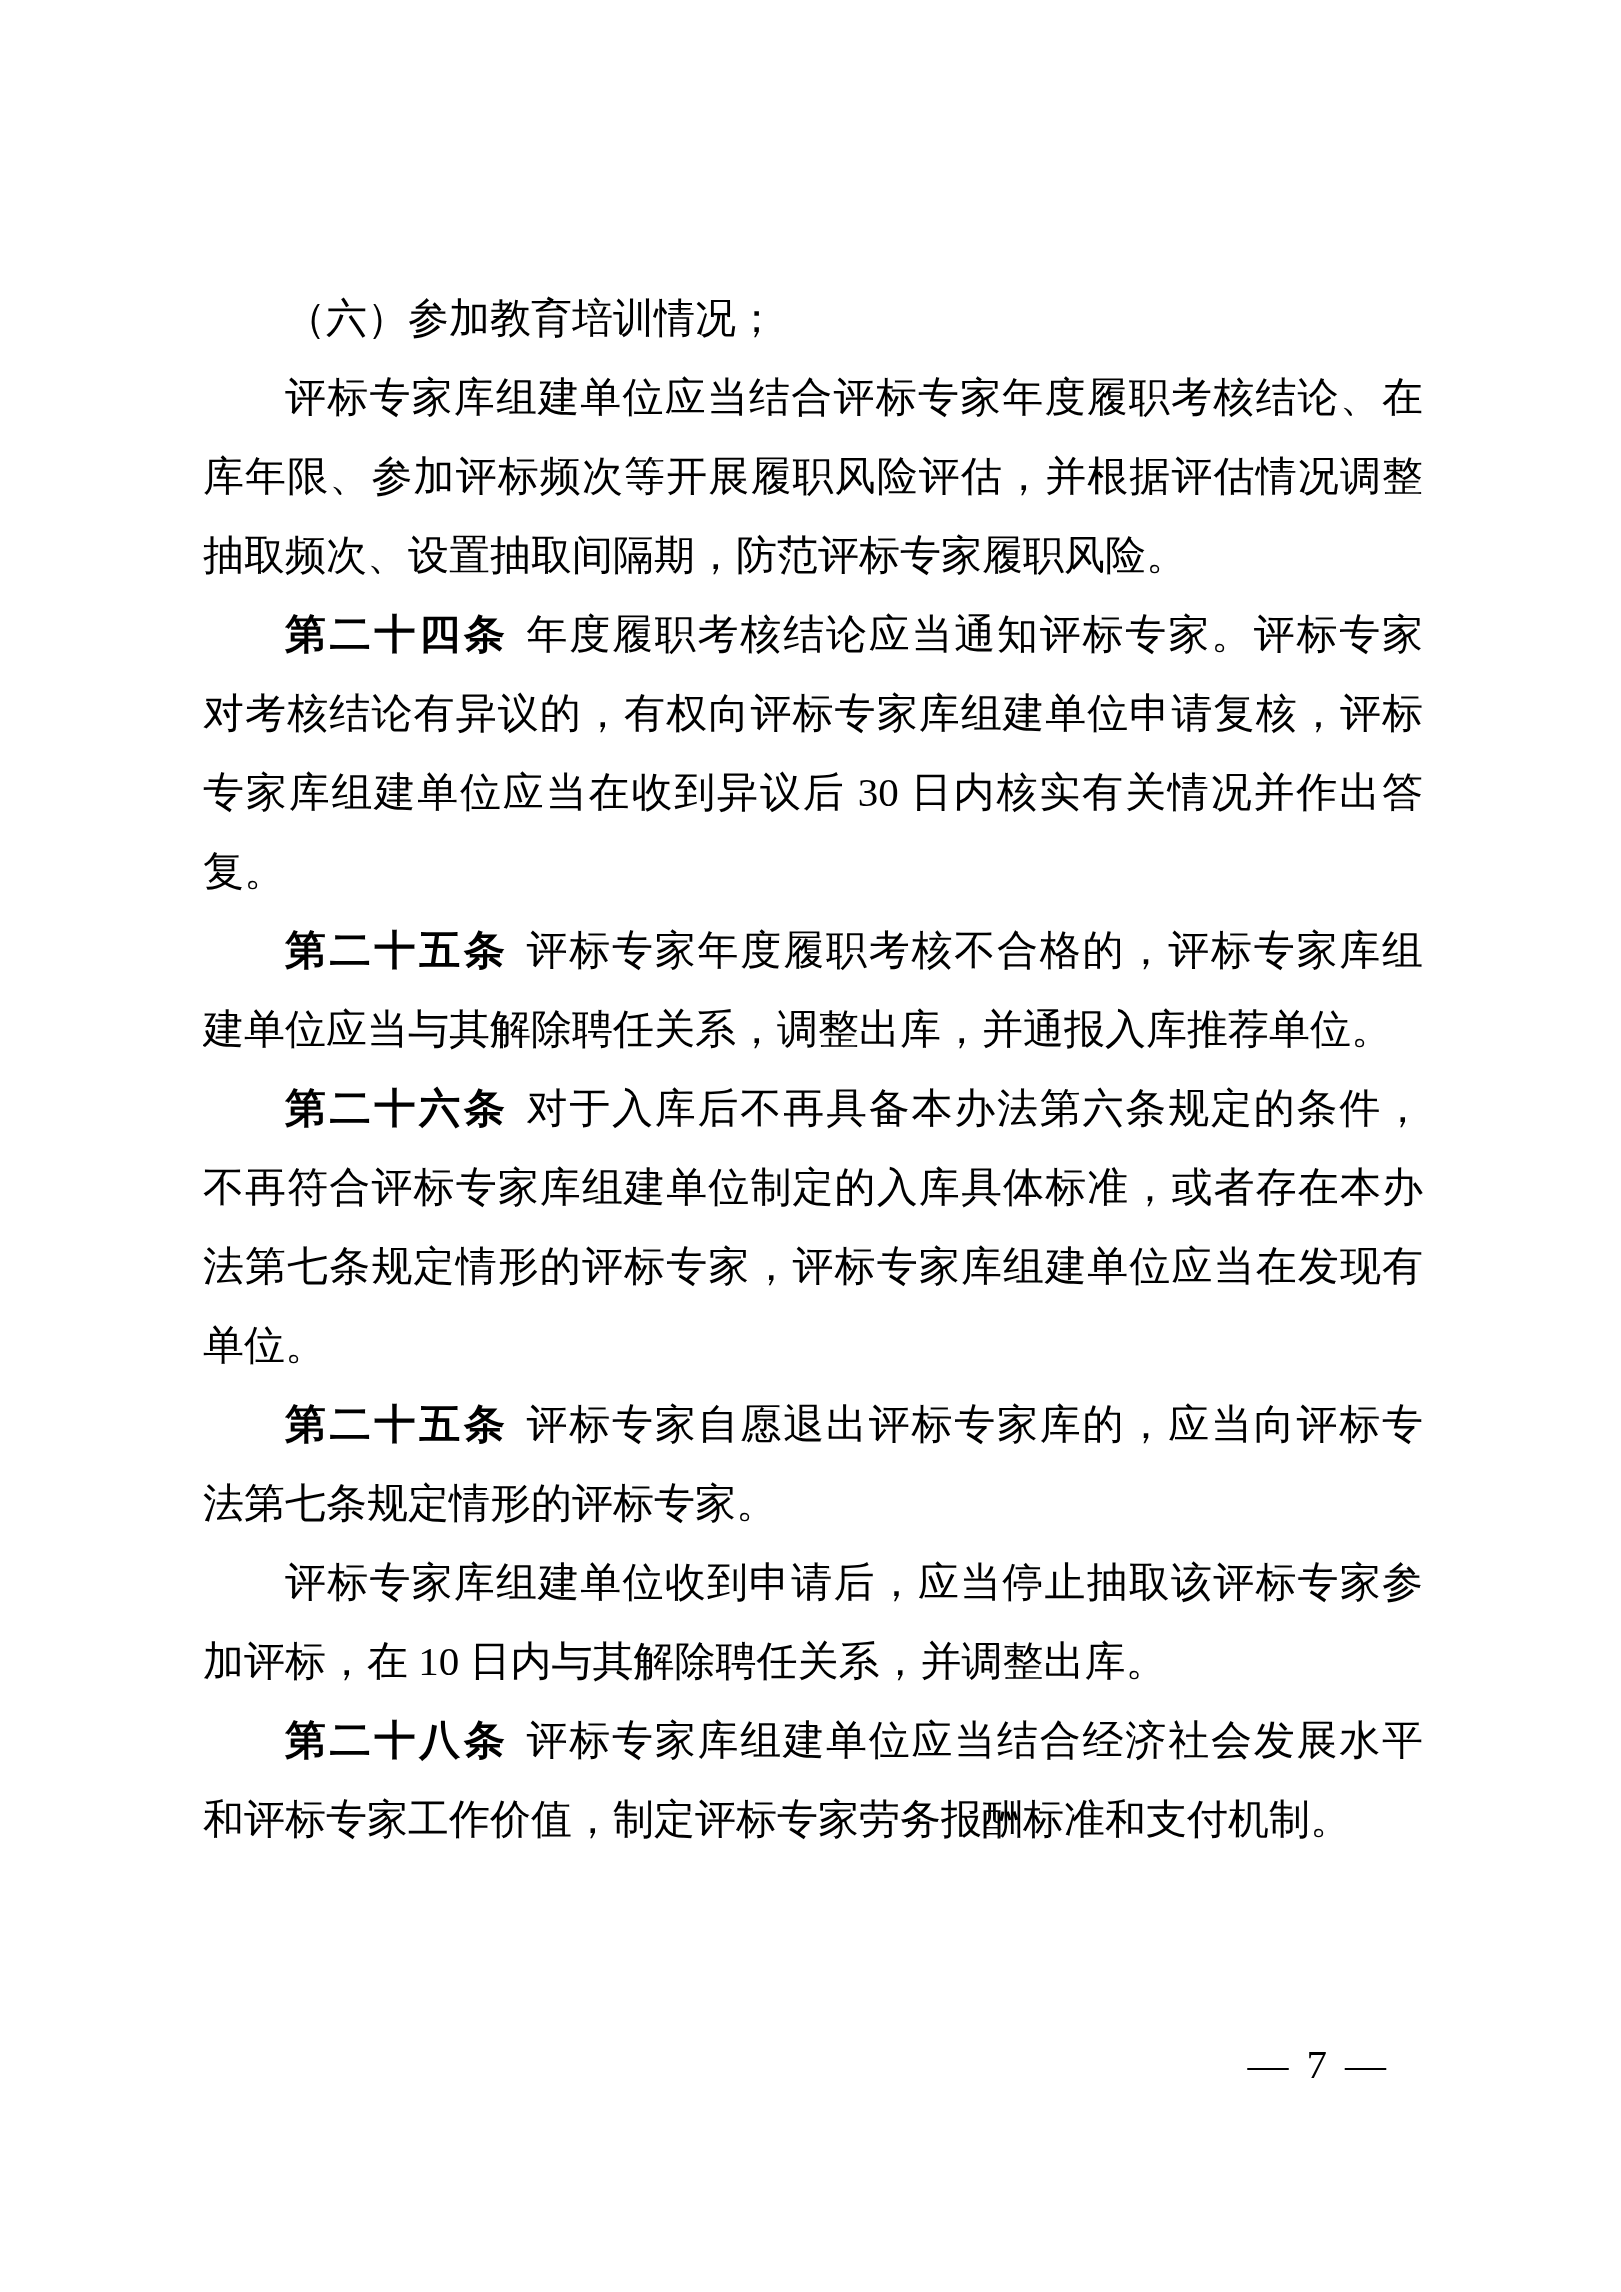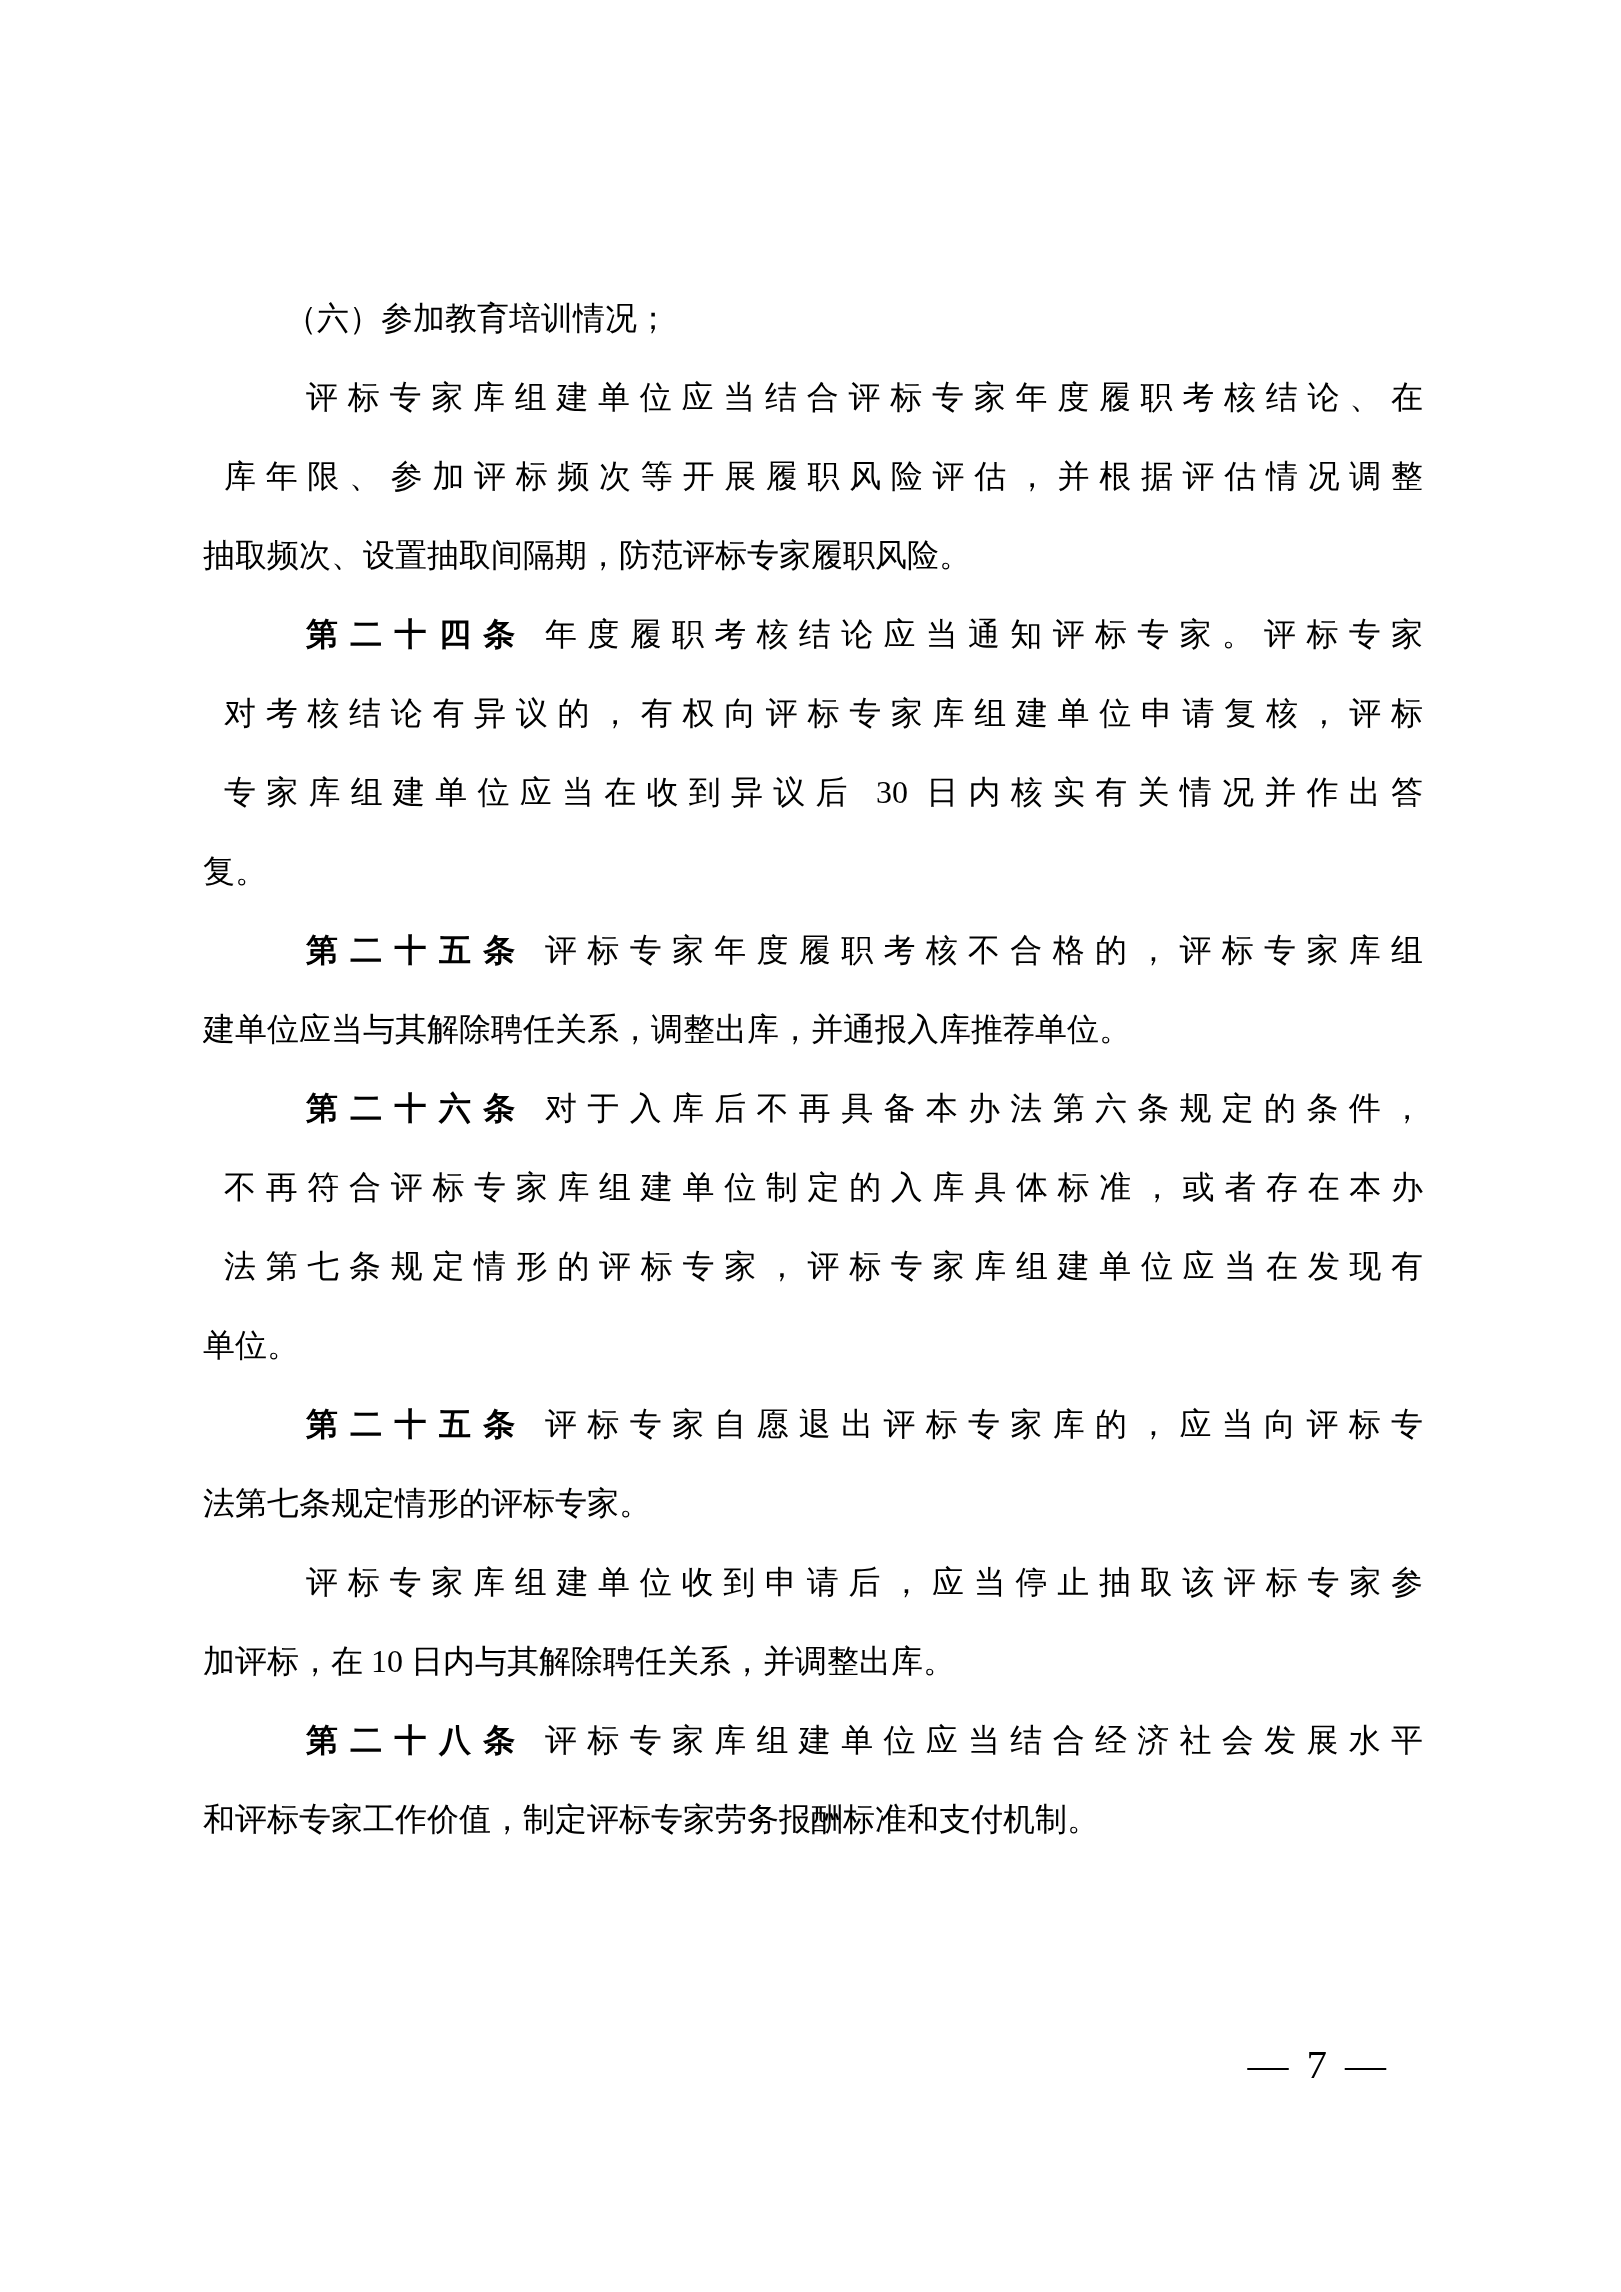--- a/index.html
+++ b/index.html
@@ -18,31 +18,30 @@
   }
   .doc-body {
     position: absolute;
     left: 203px;
     top: 279px;
     width: 1220px;
   }
   .doc-line {
     height: 79px;
     line-height: 79px;
-    font-size: 32px;
+    font-size: 41px;
     white-space: normal;
     overflow: hidden;
     text-align: left;
     color: #000000;
   }
   .doc-line.justify {
     text-align: justify;
     text-align-last: justify;
     text-justify: inter-character;
-    margin-left: 21px;
   }
   .doc-line.indent {
     text-indent: 82px;
   }
   .article-no {
     font-family: Liberation Sans, sans-serif;
     font-weight: 700;
     margin-right: 17.6px;
     letter-spacing: 2px;
   }

